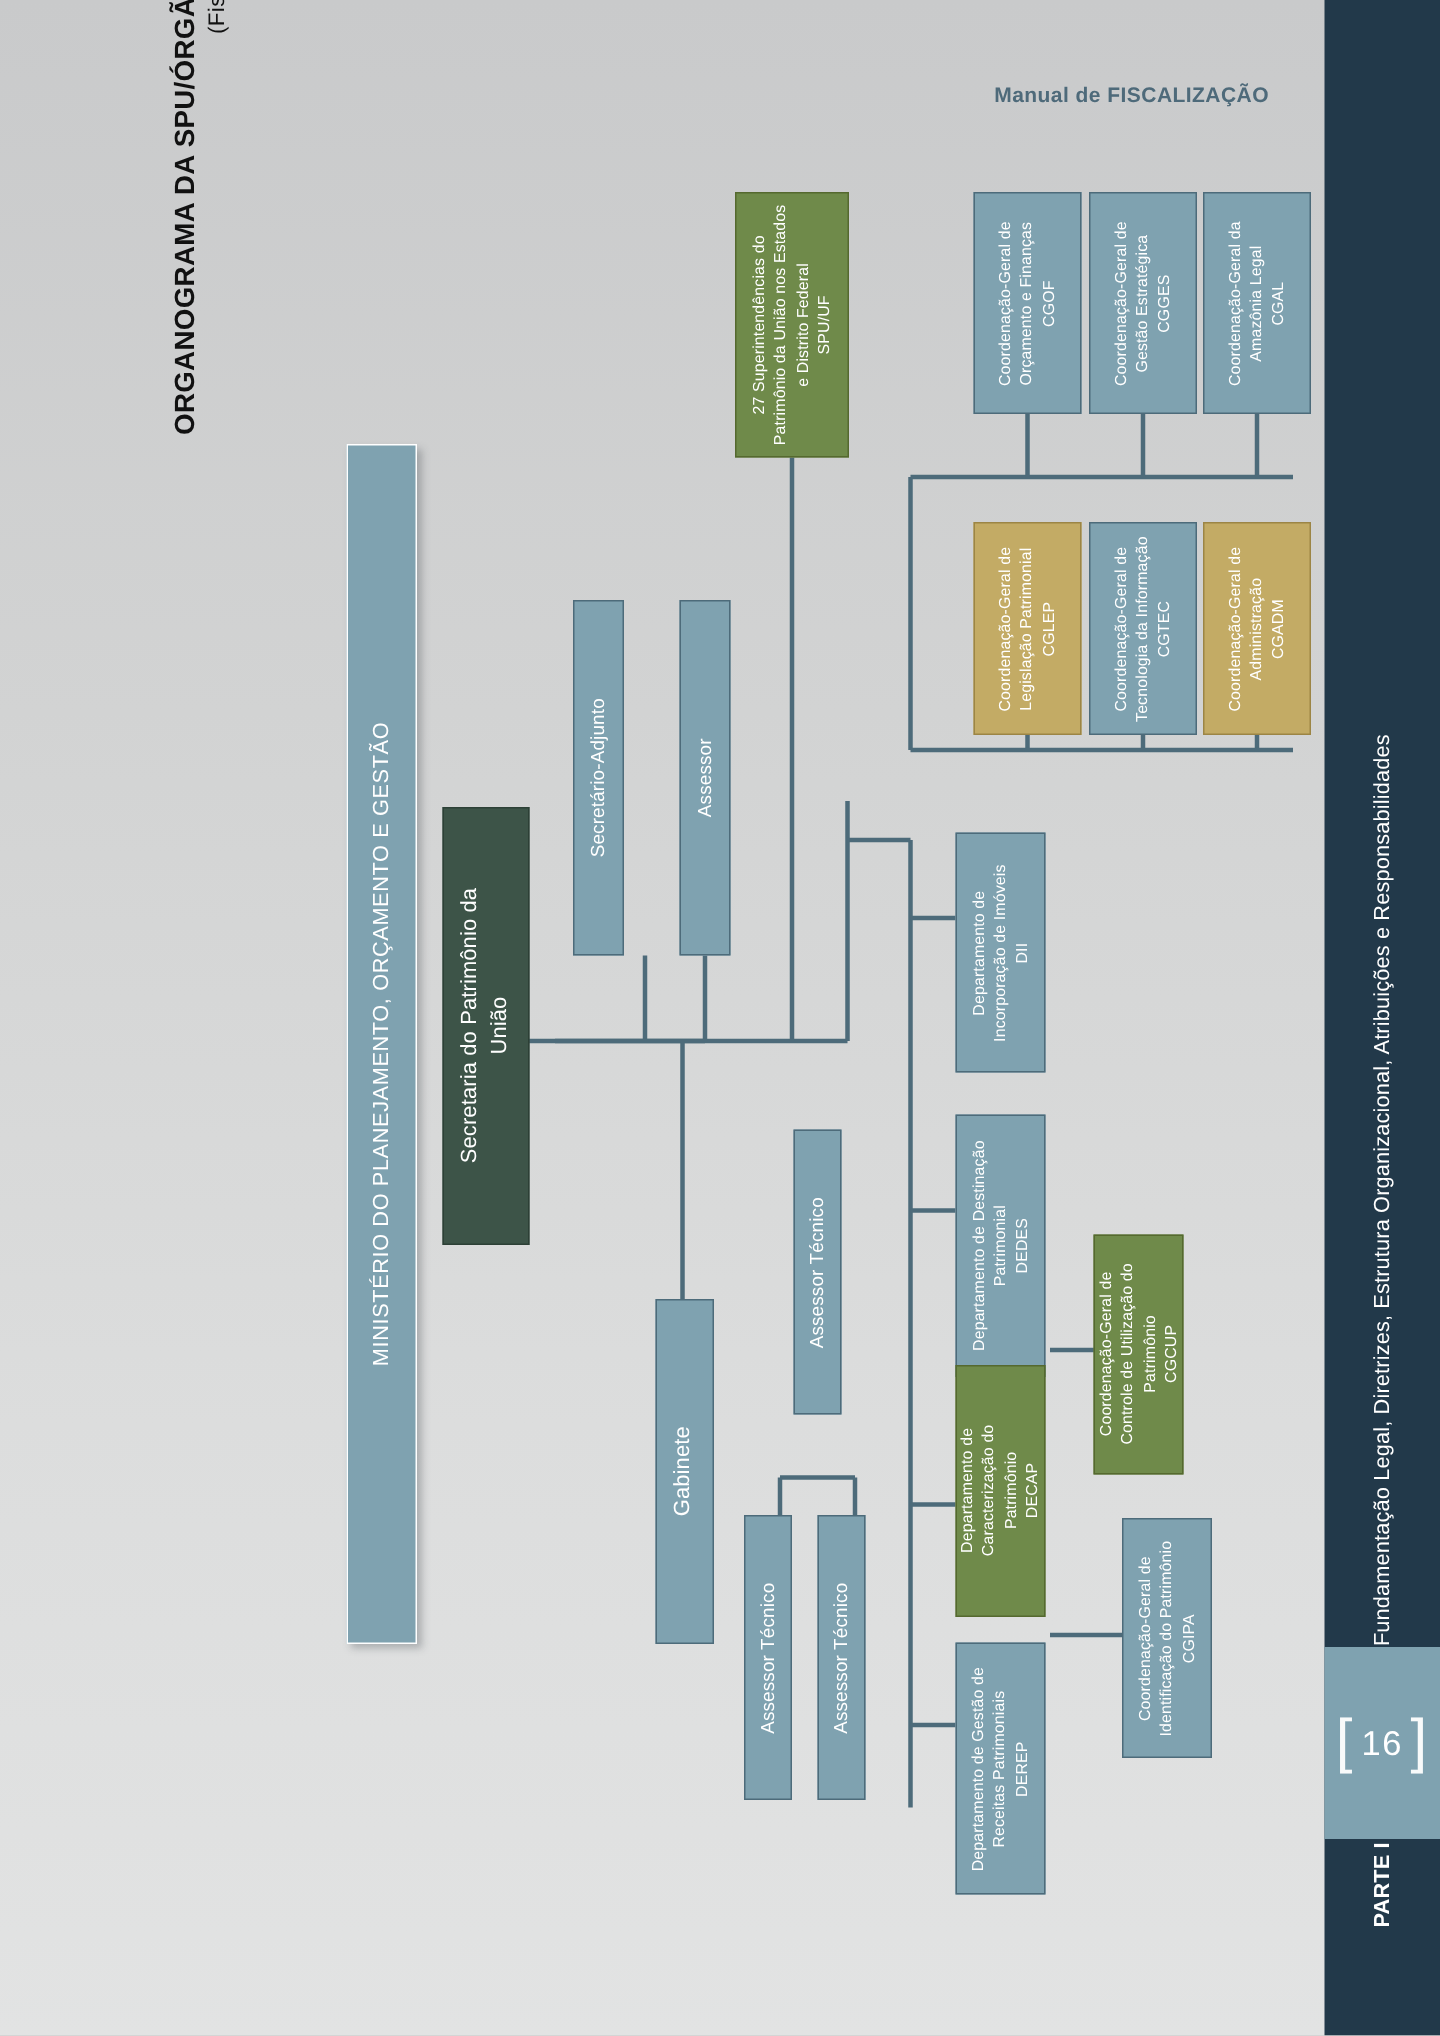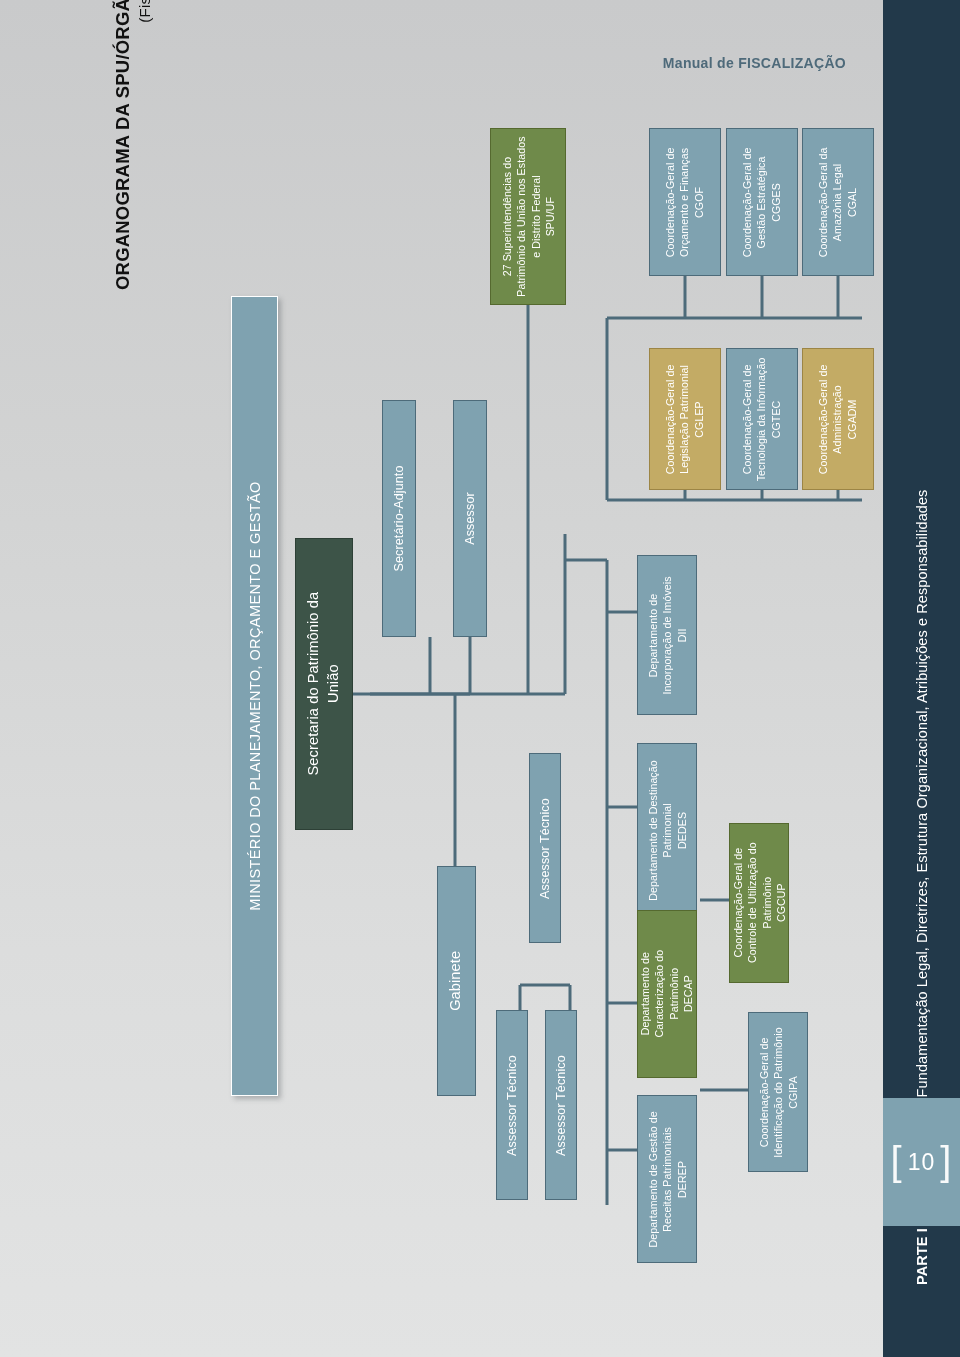--- a/index.html
+++ b/index.html
@@ -338,17 +338,17 @@
 
   </div>
 
   <div id="right-band"></div>
   <div id="part-label">
     <span><b>PARTE I</b><span> – Objetivos, Visão, Fundamentação Legal, Diretrizes, Estrutura Organizacional, Atribuições e Responsabilidades</span></span>
   </div>
   <div id="page-number-band"></div>
   <div id="page-number">
     <span class="bracket">[</span>
-    <span id="page-num-value">10</span>
+    <span id="page-num-value">16</span>
     <span class="bracket">]</span>
   </div>
 
 </div>
 
 </body></html>

